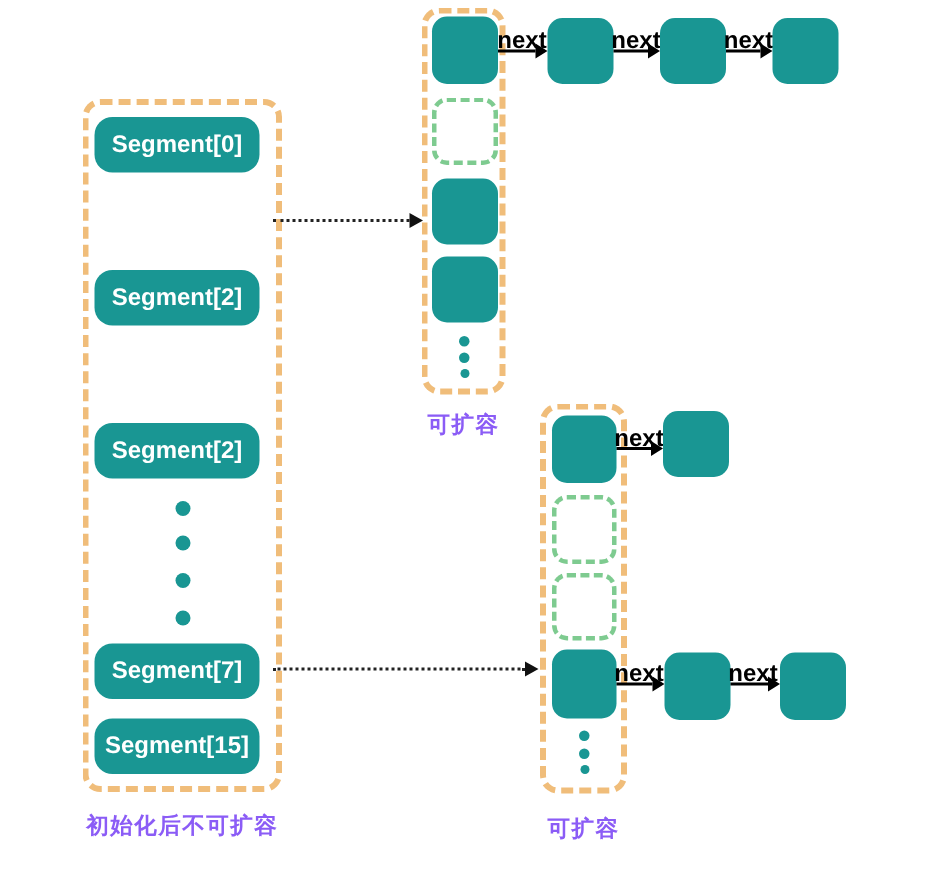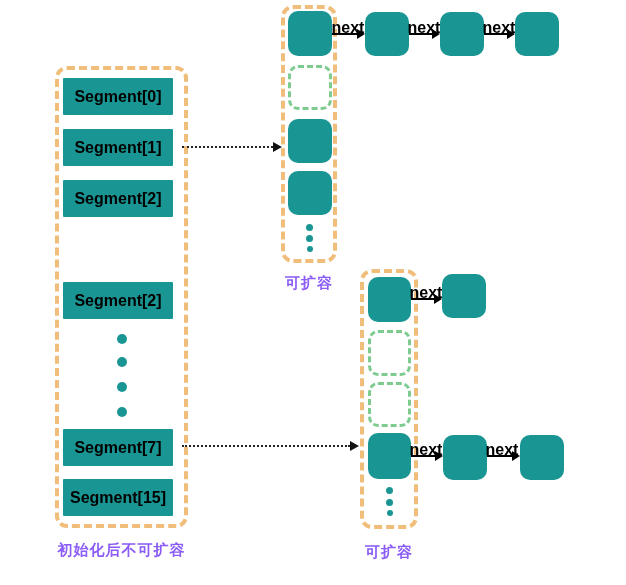--- a/index.html
+++ b/index.html
@@ -6,22 +6,22 @@
   .canvas{
     position:relative;width:626px;height:585px;background:#ffffff;
     font-family:"Liberation Sans","DejaVu Sans",sans-serif;overflow:hidden;
   }
   .dashed-panel{
     position:absolute;border:4px dashed #f0bd7a;border-radius:12px;
     box-sizing:border-box;background:transparent;
   }
   .seg-box{
     position:absolute;left:63px;width:110px;height:37px;background:#199693;
-    color:#000000;font-weight:700;font-size:16px;display:flex;
-    align-items:center;justify-content:center;border-radius:1px;
+    color:#ffffff;font-weight:700;font-size:16px;display:flex;
+    align-items:center;justify-content:center;border-radius:12px;
   }
   .node{position:absolute;background:#199693;border-radius:10px;}
   .empty-node{
     position:absolute;background:#ffffff;border:3px dashed #7ecb90;
     border-radius:10px;box-sizing:border-box;
   }
   .dot{position:absolute;background:#199693;border-radius:50%;}
   .caption{
     position:absolute;color:#8b5cf6;font-weight:700;font-size:15px;
     text-align:center;letter-spacing:1px;
@@ -44,21 +44,20 @@
   }
 </style>
 </head>
 <body>
 
 <div class="canvas">
 
   <div class="dashed-panel" style="left:55px;top:66px;width:133px;height:462px;"></div>
 
   <div class="seg-box" style="top:78px;">Segment[0]</div>
-  <div class="seg-box" style="top:129px;">Segment[1]</div>
   <div class="seg-box" style="top:180px;">Segment[2]</div>
   <div class="seg-box" style="top:282px;">Segment[2]</div>
   <div class="seg-box" style="top:429px;">Segment[7]</div>
   <div class="seg-box" style="top:479px;">Segment[15]</div>
 
   <div class="dot" style="left:117px;top:334px;width:10px;height:10px;"></div>
   <div class="dot" style="left:117px;top:357px;width:10px;height:10px;"></div>
   <div class="dot" style="left:117px;top:382px;width:10px;height:10px;"></div>
   <div class="dot" style="left:117px;top:407px;width:10px;height:10px;"></div>
 

